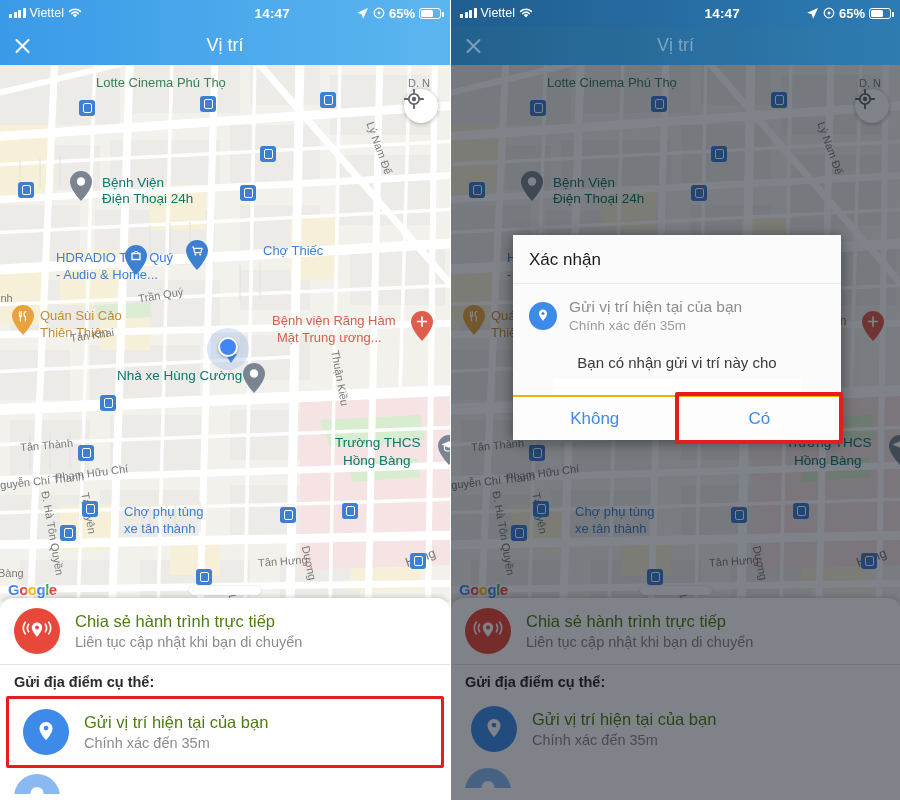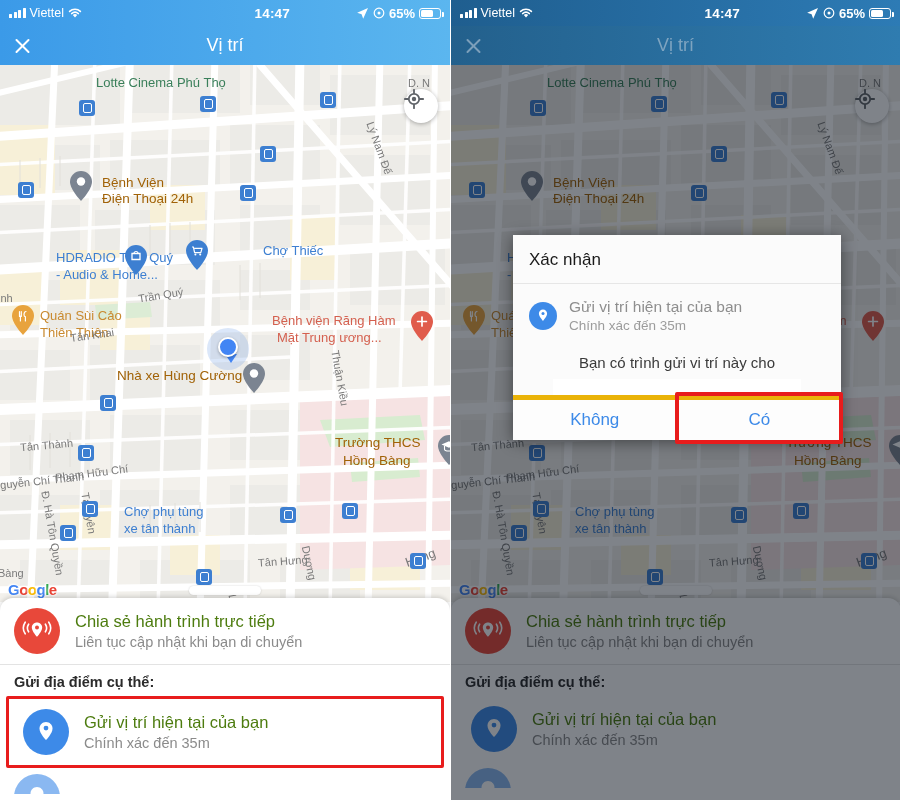--- a/index.html
+++ b/index.html
@@ -50,21 +50,21 @@
   .h-title { flex:1; text-align:center; color:#fff; font-size:18px; margin-left:-46px; }
   .phone.right .h-title { color:#7ea4c0; }
 
   
   .map {
     position:absolute; top:65px; left:0; width:450px; height:537px;
     background:#f2efe9; overflow:hidden;
   }
   .map svg { position:absolute; top:0; left:0; }
   .mlabel { position:absolute; font-size:13px; color:#5d5d5d; white-space:nowrap; line-height:16px; }
-  .mlabel.poi { color:#a16207; font-size:13.5px; }
+  .mlabel.poi { color:#0f766e; font-size:13.5px; }
   .mlabel.blue { color:#3d7fd1; }
   .mlabel.red { color:#d4604f; }
   .mlabel.green { color:#3a7f5a; }
   .mlabel.orange { color:#c98a30; }
   .mlabel.street { color:#7a7a7a; font-size:11px; }
 
   .pin { position:absolute; width:22px; height:30px; }
   .pin svg { position:static; }
   .bus { position:absolute; width:16px; height:16px; background:#3d7fd1; border-radius:3px;
          display:flex; align-items:center; justify-content:center; }
@@ -113,21 +113,21 @@
   }
   .dlg-title { font-size:17px; color:#1a1a1a; padding:15px 16px 13px; }
   .dlg-sep { height:1px; background:#e6e6e6; }
   .dlg-loc { display:flex; align-items:center; gap:12px; padding:13px 16px 6px; }
   .dlg-loc .ic { width:28px; height:28px; flex:0 0 28px; border-radius:50%; background:#3d8ae8;
                  display:flex; align-items:center; justify-content:center; }
   .dlg-loc .t1 { font-size:15.5px; color:#8e8e8e; line-height:20px; }
   .dlg-loc .t2 { font-size:13.5px; color:#9c9c9c; line-height:18px; }
   .dlg-msg { font-size:15px; color:#3a3a3a; text-align:center; padding:13px 18px 8px; }
   .dlg-blank { height:16px; margin:0 40px; background:#fff; }
-  .dlg-actions { display:flex; border-top:5px solid #eab308; height:45px; }
+  .dlg-actions { display:flex; border-top:2px solid #eab308; height:45px; }
   .dlg-btn { flex:1; display:flex; align-items:center; justify-content:center;
              font-size:17px; color:#3d8ae8; background:#fdfdfd; }
   .dlg-btn.no { border-right:1px solid #e0e0e0; border-radius:0 0 0 7px; }
   .dlg-btn.yes { border-radius:0 0 7px 0; }
   .yes-hl { position:absolute; right:-2px; bottom:-4px; width:168px; height:52px;
             border:4px solid #e81c1c; border-radius:2px; z-index:36; pointer-events:none; }
 </style>
 </head>
 <body>
 
@@ -756,21 +756,21 @@
           <svg width="16" height="19" viewBox="0 0 16 19">
             <path d="M8 2.5c-2.3 0-4.1 1.8-4.1 4 0 3.1 4.1 7.4 4.1 7.4s4.1-4.3 4.1-7.4c0-2.2-1.8-4-4.1-4z" fill="#fff"></path>
             <circle cx="8" cy="6.4" r="1.5" fill="#3d8ae8"></circle>
           </svg>
         </div>
         <div>
           <div class="t1">Gửi vị trí hiện tại của bạn</div>
           <div class="t2">Chính xác đến 35m</div>
         </div>
       </div>
-      <div class="dlg-msg">Bạn có trình gửi vi trí này cho</div>
+      <div class="dlg-msg">Bạn có nhận gửi vi trí này cho</div>
       <div class="dlg-blank"></div>
       <div class="dlg-actions">
         <div class="dlg-btn no">Không</div>
         <div class="dlg-btn yes">Có</div>
       </div>
       <div class="yes-hl"></div>
     </div>
   </div>
 </div>
 

